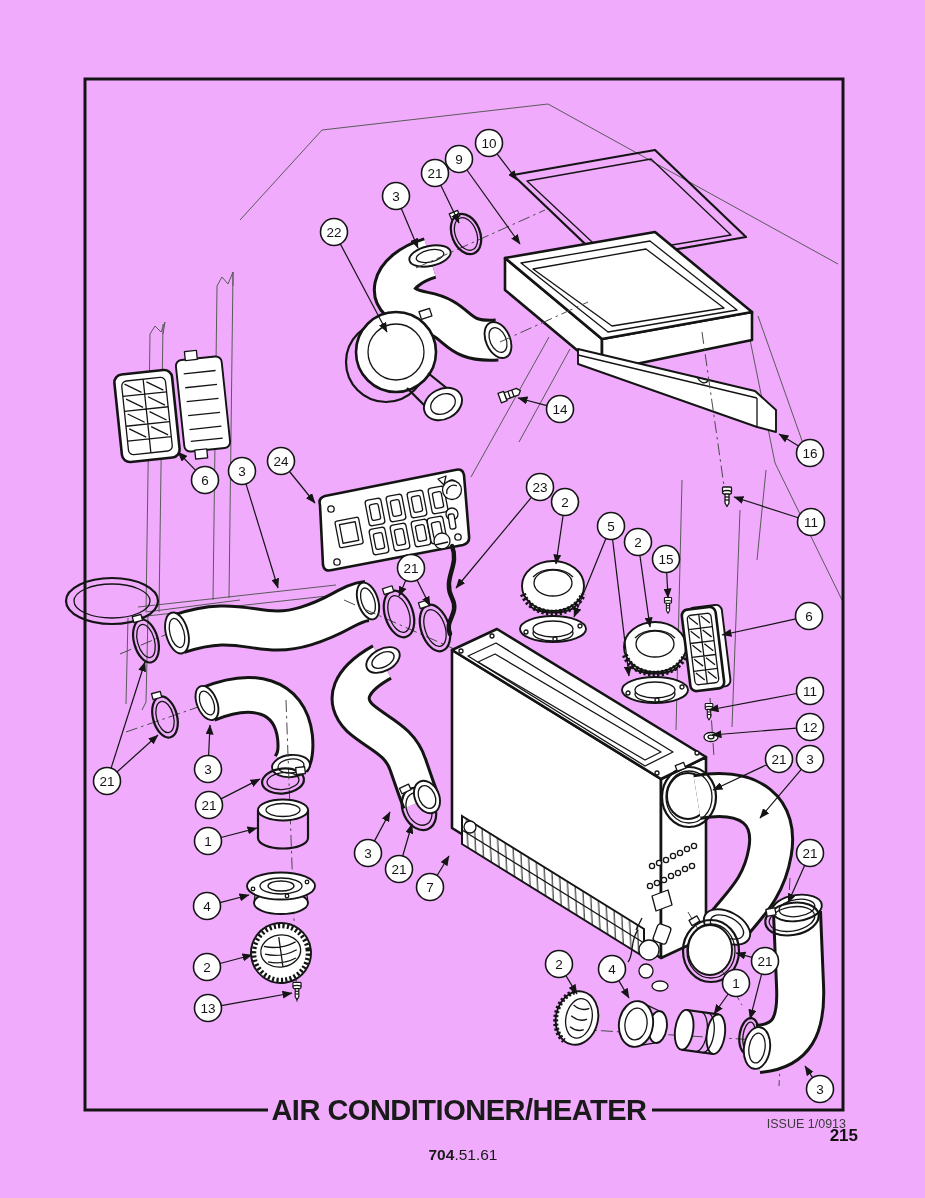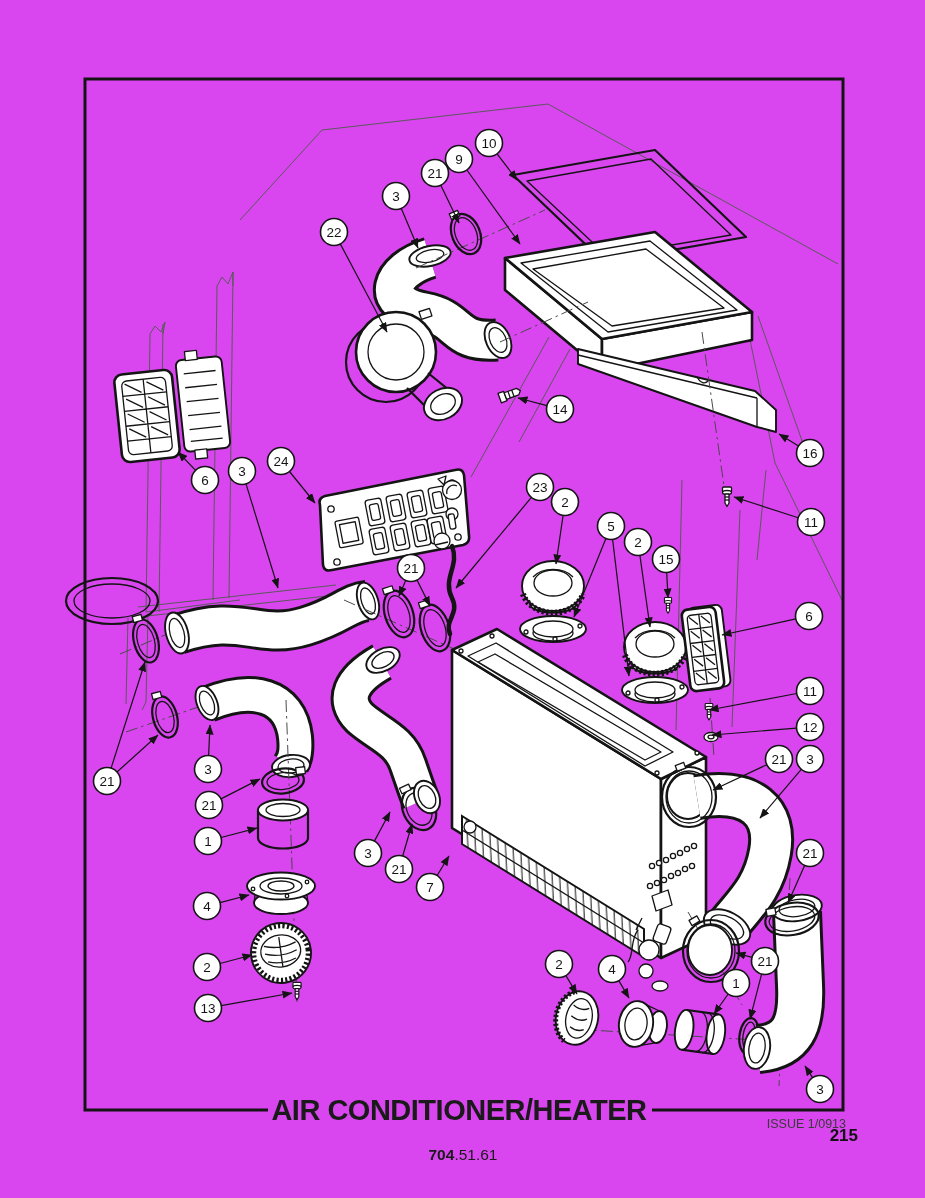--- a/index.html
+++ b/index.html
@@ -1,16 +1,16 @@
 <!DOCTYPE html>
 <html><head>
 <meta charset="utf-8">
 <style>
   html,body{margin:0;padding:0;background:#fff;}
-  #page{position:relative;width:925px;height:1198px;background:#d946ef;overflow:hidden;
+  #page{position:relative;width:925px;height:1198px;background:#f0abfc;overflow:hidden;
         font-family:"Liberation Sans",sans-serif;}
   svg{position:absolute;left:0;top:0;}
   .p3{fill:#fff;stroke:#141414;stroke-width:2.6;stroke-linejoin:round}
   .p2{fill:#fff;stroke:#141414;stroke-width:1.9;stroke-linejoin:round}
   .p1{fill:#fff;stroke:#141414;stroke-width:1.3;stroke-linejoin:round}
   .l2{fill:none;stroke:#141414;stroke-width:2.2;stroke-linejoin:round}
   .l1{fill:none;stroke:#141414;stroke-width:1.3;stroke-linejoin:round}
   .thin{fill:none;stroke:#5a5a5a;stroke-width:1}
   .cl{fill:none;stroke:#4a4a4a;stroke-width:1;stroke-dasharray:12 4 2.5 4}
   .hoseO{fill:none;stroke:#141414}

